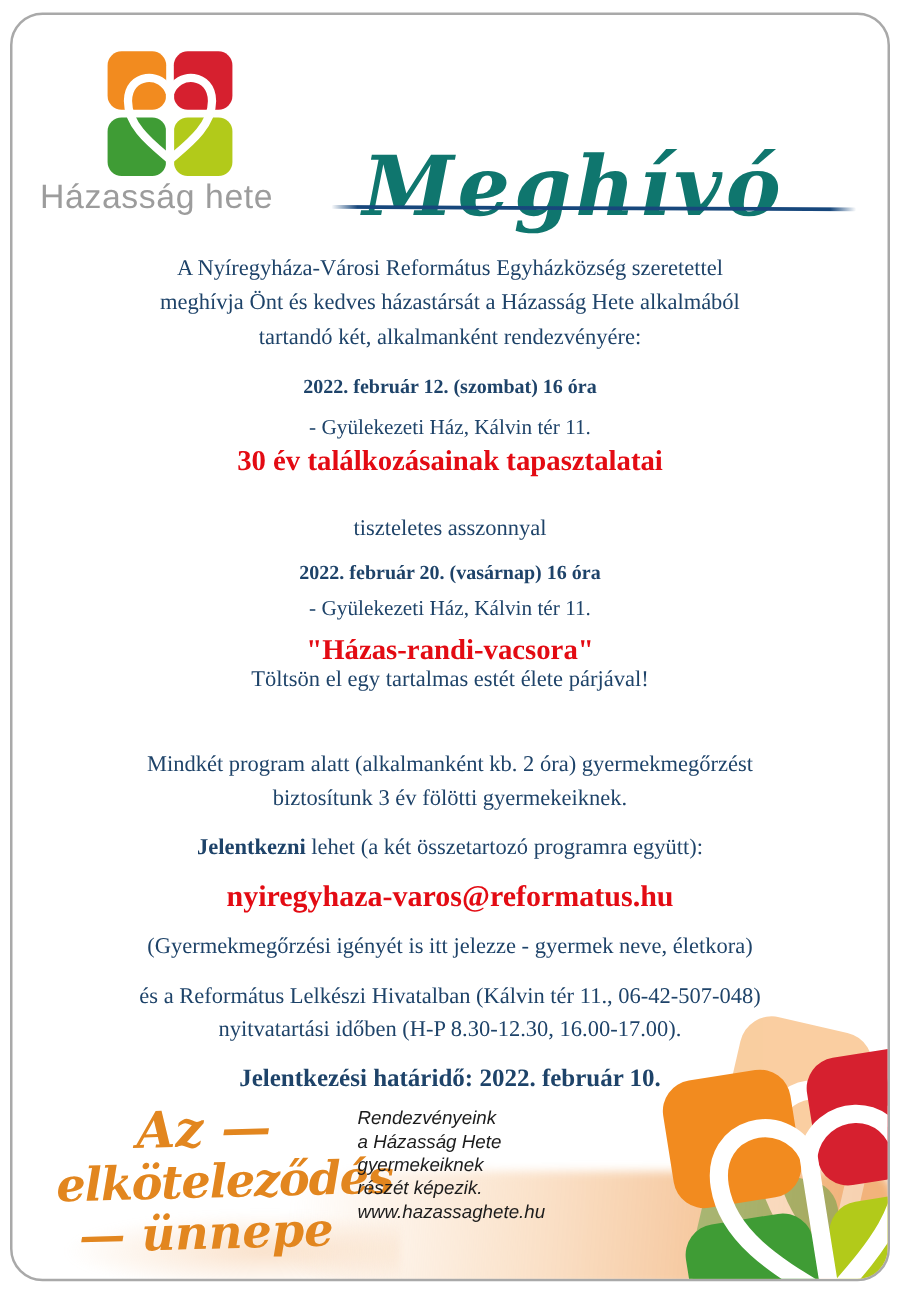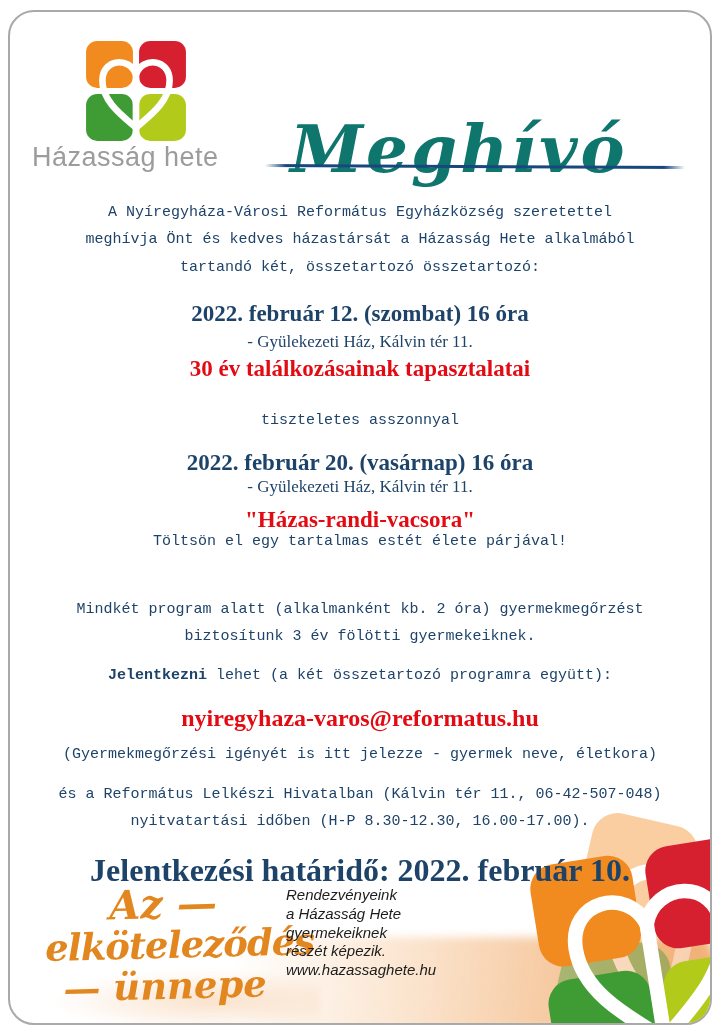--- a/index.html
+++ b/index.html
@@ -7,26 +7,26 @@
     width:720px;height:1035px;position:relative;background:#ffffff;
     font-family:"Liberation Serif", serif;overflow:hidden;
     --navy:#1e4369;--red:#e30b13;--logo-orange:#F28B1F;--logo-red:#D6202F;
     --logo-green:#3F9C35;--logo-lime:#B2CA1A;--brand-gray:#9C9C9C;--script-orange:#E2861F;
   }
   .page{
     position:absolute;left:8px;top:10px;width:700px;height:1011px;
     border:2px solid #a9a9a9;border-radius:26px;overflow:hidden;background:#fff;
   }
   .ln{position:absolute;left:0;right:0;text-align:center;color:var(--navy);line-height:1.2;z-index:3;}
-  .t-body{font-size:15px;font-family:Liberation Mono, monospace;}
-  .t-date{font-size:23px;font-weight:bold;}
+  .t-body{font-size:18px;}
+  .t-date{font-size:16px;font-weight:bold;}
   .t-loc{font-size:17px;}
   .t-evtitle{font-size:23px;font-weight:bold;color:var(--red);}
   .t-email{font-size:24px;font-weight:bold;color:var(--red);}
-  .t-deadline{font-size:32px;font-weight:bold;}
+  .t-deadline{font-size:20px;font-weight:bold;}
   .brand{
     position:absolute;left:22px;top:130px;width:222px;text-align:left;z-index:3;
     font-family:"Liberation Sans", sans-serif;font-weight:normal;font-size:27px;
     color:var(--brand-gray);letter-spacing:.5px;
   }
   .title{
     position:absolute;left:280px;top:82px;width:390px;text-align:left;z-index:3;
     font-family:"DejaVu Serif", serif;font-style:italic;font-weight:bold;
     font-size:66px;line-height:1;color:#0f766e;letter-spacing:3px;margin-top:22px;
   }
@@ -80,21 +80,21 @@
     </g>
   </svg>
 
   <div class="brand">Házasság hete</div>
 
   <div class="title">Meghívó</div>
   <div class="title-underline"></div>
 
   <div class="ln t-body" style="top:192px">A Nyíregyháza-Városi Református Egyházközség szeretettel</div>
   <div class="ln t-body" style="top:219px">meghívja Önt és kedves házastársát a Házasság Hete alkalmából</div>
-  <div class="ln t-body" style="top:247px">tartandó két, összetartozó összetartozó:</div>
+  <div class="ln t-body" style="top:247px">tartandó két, alkalmanként rendezvényére:</div>
 
   <div class="ln t-date" style="top:288px">2022. február 12. (szombat) 16 óra</div>
   <div class="ln t-loc" style="top:320px">- Gyülekezeti Ház, Kálvin tér 11.</div>
   <div class="ln t-evtitle" style="top:343px">30 év találkozásainak tapasztalatai</div>
   <div class="ln t-body" style="top:400px">tiszteletes asszonnyal</div>
 
   <div class="ln t-date" style="top:437px">2022. február 20. (vasárnap) 16 óra</div>
   <div class="ln t-loc" style="top:465px">- Gyülekezeti Ház, Kálvin tér 11.</div>
   <div class="ln t-evtitle" style="top:494px">"Házas-randi-vacsora"</div>
   <div class="ln t-body" style="top:521px">Töltsön el egy tartalmas estét élete párjával!</div>

